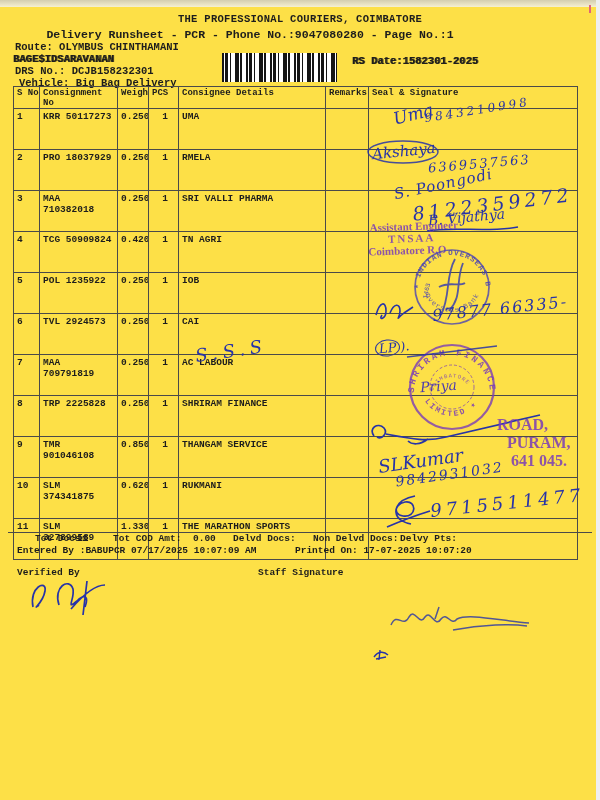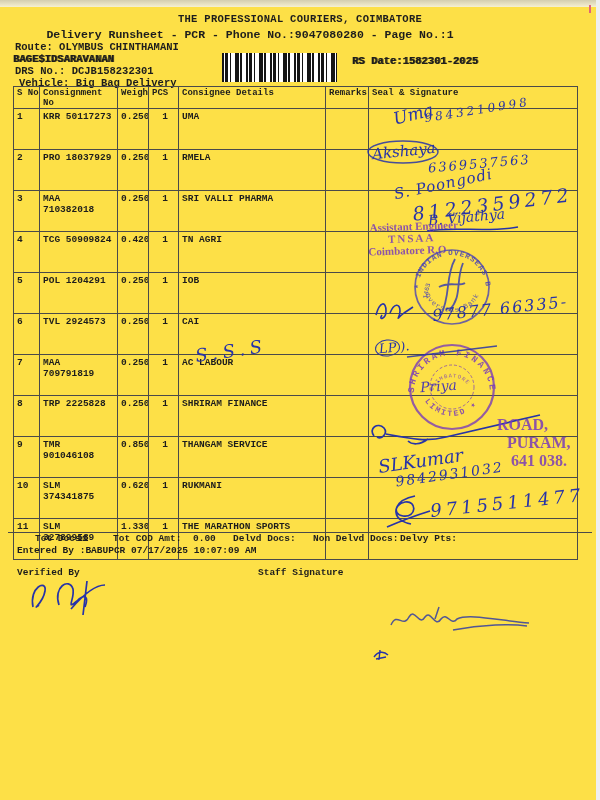--- a/index.html
+++ b/index.html
@@ -96,21 +96,21 @@
           <td>4</td>
           <td>TCG 50909824</td>
           <td>0.420</td>
           <td class="pcs">1</td>
           <td class="consignee">TN AGRI</td>
           <td></td>
           <td></td>
         </tr>
     <tr>
           <td>5</td>
-          <td>POL 1204291</td>
+          <td>POL 1235922</td>
           <td>0.250</td>
           <td class="pcs">1</td>
           <td class="consignee">IOB</td>
           <td></td>
           <td></td>
         </tr>
     <tr>
           <td>6</td>
           <td>TVL 2924573</td>
           <td>0.250</td>
@@ -169,20 +169,21 @@
   <div class="rule" style="top:532px;"></div>
 
   <span class="abs foot" style="left:35px;top:533px;">Tot Docs:</span>
   <span class="abs foot" style="left:77px;top:533px;">11</span>
   <span class="abs foot" style="left:113px;top:533px;">Tot COD Amt:</span>
   <span class="abs foot" style="left:193px;top:533px;">0.00</span>
   <span class="abs foot" style="left:233px;top:533px;">Delvd Docs:</span>
   <span class="abs foot" style="left:313px;top:533px;">Non Delvd Docs:</span>
   <span class="abs foot" style="left:400px;top:533px;">Delvy Pts:</span>
   <span class="abs foot" style="left:17px;top:545px;">Entered By :BABUPCR 07/17/2025 10:07:09 AM</span>
+  <span class="abs foot" style="left:295px;top:545px;">Printed On: 17-07-2025 10:07:20</span>
   <span class="abs foot" style="left:17px;top:567px;">Verified By</span>
   <span class="abs foot" style="left:258px;top:567px;">Staff Signature</span>
 
   <span class="abs hand" style="left:393px;top:104px;font-size:17px;transform:rotate(-14deg);">Uma</span>
   <span class="abs hand" style="left:424px;top:103px;font-size:12px;letter-spacing:3px;transform:rotate(-9deg);">9843210998</span>
 
   <span class="abs hand" style="left:372px;top:142px;font-size:15px;transform:rotate(-6deg);">Akshaya</span>
   <svg style="left:366px;top:139px;" width="74" height="26">
       <ellipse cx="37" cy="13" rx="35" ry="11" fill="none" stroke="#2733a8" stroke-width="1.4" opacity=".85"></ellipse>
     </svg>
@@ -236,21 +237,21 @@
     <path d="M4 16 L94 5" fill="none" stroke="#2733a8" stroke-width="1.6" opacity=".85"></path>
   </svg>
   <span class="abs hand" style="left:420px;top:378px;font-size:14px;transform:rotate(-4deg);color:#4b3ab0;">Priya</span>
 
   <svg style="left:368px;top:408px;" width="180" height="36">
       <path d="M6 28 C0 20 10 14 16 20 C20 25 14 32 9 29 M18 26 C44 31 58 34 78 29 L172 7 M60 31 C52 37 44 37 40 33" fill="none" stroke="#2733a8" stroke-width="1.7"></path>
     </svg>
   <div class="abs stampline" style="left:497px;top:416px;font-size:16px;">
     <span style="display:block;">ROAD,</span>
     <span style="display:block;margin-left:10px;">PURAM,</span>
-    <span style="display:block;margin-left:14px;">641 038.</span>
+    <span style="display:block;margin-left:14px;">641 045.</span>
   </div>
 
   <span class="abs hand" style="left:378px;top:450px;font-size:18px;transform:rotate(-8deg);">SLKumar</span>
   <span class="abs hand" style="left:395px;top:466px;font-size:14px;letter-spacing:2px;transform:rotate(-8deg);">9842931032</span>
 
   <svg style="left:383px;top:490px;" width="50" height="40">
       <path d="M32 6 C12 10 8 24 20 26 C34 28 34 10 22 12 C10 14 8 30 28 34 M4 37 C18 31 34 25 47 21" fill="none" stroke="#2733a8" stroke-width="1.7"></path>
     </svg>
   <span class="abs hand" style="left:430px;top:492px;font-size:18px;letter-spacing:4px;transform:rotate(-6deg);">9715511477</span>
 

